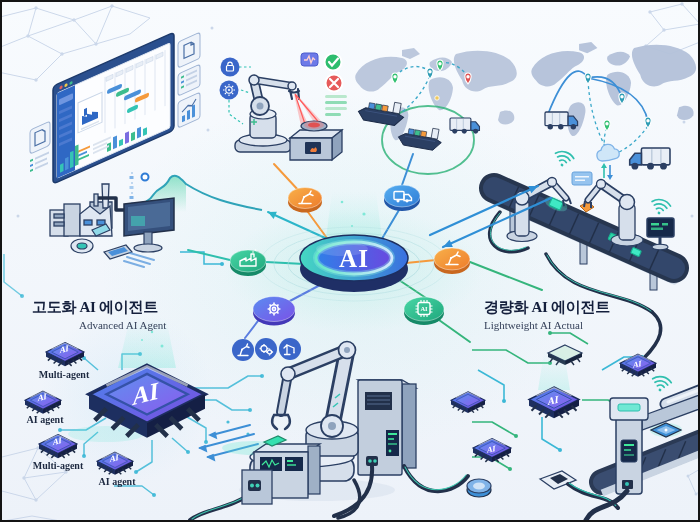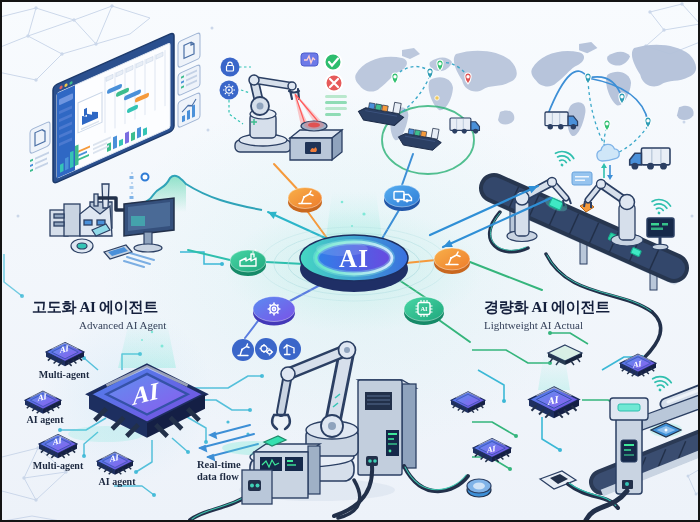--- a/index.html
+++ b/index.html
@@ -796,17 +796,13 @@
 <div class="lbl h-ko" style="left:30px;top:296px;">고도화 AI 에이전트</div>
 <div class="lbl h-en" style="left:29px;top:317px;margin-left:48px;">Advanced AI Agent</div>
 <div class="lbl h-ko" style="left:482px;top:296px;text-align:center;">경량화 AI 에이전트</div>
 <div class="lbl h-en" style="left:482px;top:317px;">Lightweight AI Actual</div>
 
 <div class="lbl cap" style="left:22px;top:367px;width:80px;">Multi-agent</div>
 <div class="lbl cap" style="left:8px;top:412px;width:70px;">AI agent</div>
 <div class="lbl cap" style="left:16px;top:458px;width:80px;">Multi-agent</div>
 <div class="lbl cap" style="left:80px;top:474px;width:70px;">AI agent</div>
 
-<div class="lbl note" style="left:195px;top:457px;width:70px;">
-  <div>Real-time</div>
-  <div>data flow</div>
 </div>
-</div>
 
 </body></html>

